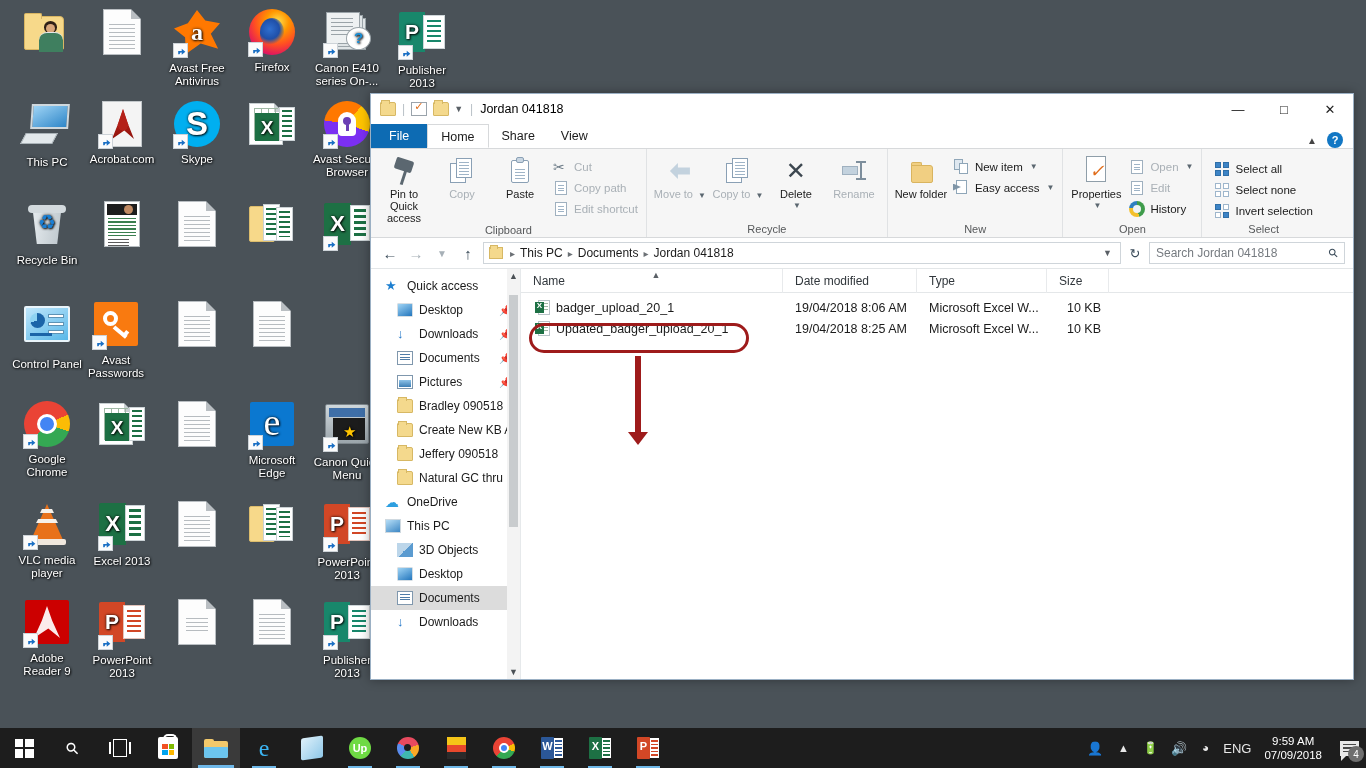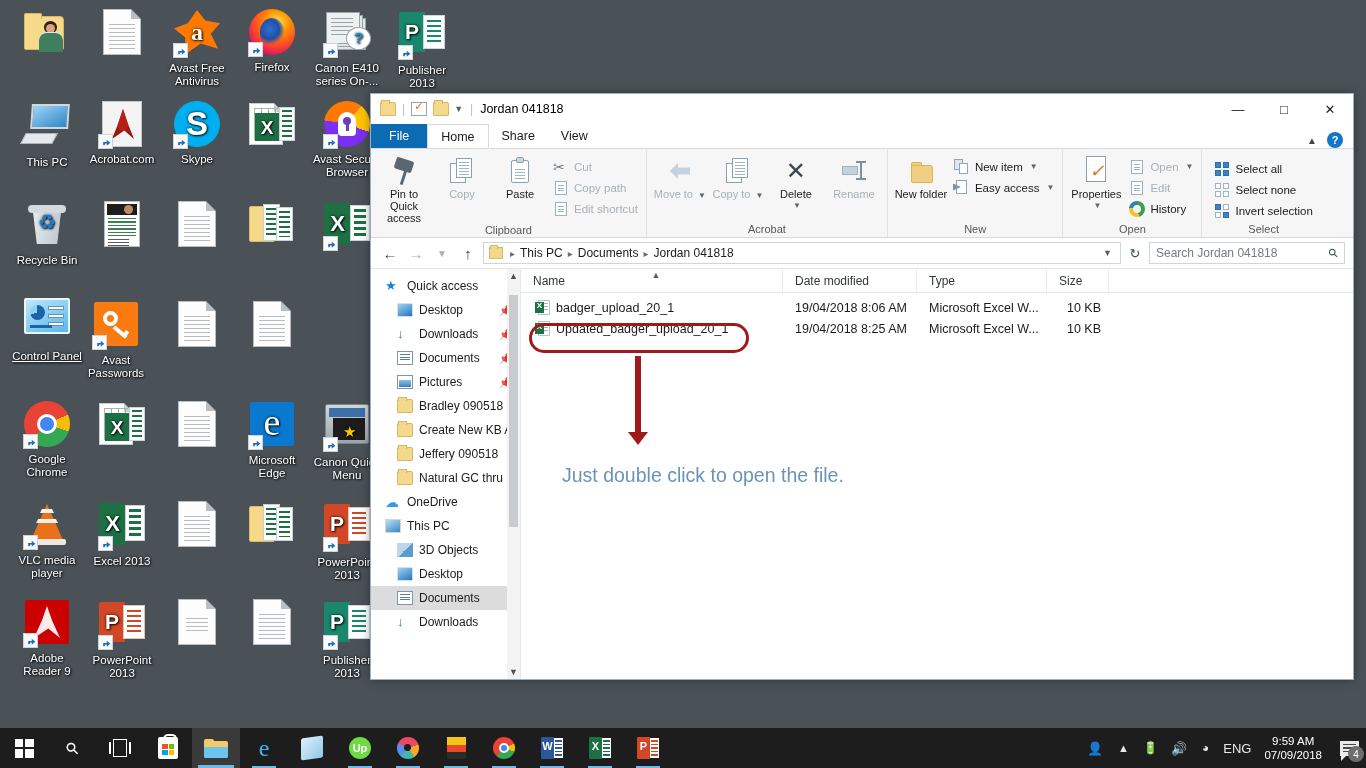--- a/index.html
+++ b/index.html
@@ -577,21 +577,21 @@
     <div class="dicon" style="left: 310px; top: 200px;">
       <div class="gfx">
         <div class="g-excelapp">
           <i class="x"></i>
           <i class="bars"></i>
         </div>
         <span class="shortcut-badge"></span>
       </div>
       <span class="lbl"></span>
     </div>
-    <div class="dicon" style="left: 10px; top: 292px; text-decoration: underline;">
+    <div class="dicon" style="left: 10px; top: 300px;">
       <div class="gfx">
         <div class="g-cpanel">
           <i class="pie"></i>
           <i class="r r1"></i>
           <i class="r r2"></i>
           <i class="r r3"></i>
           <i class="sl"></i>
         </div>
       </div>
       <span class="lbl">Control Panel</span>
@@ -870,21 +870,21 @@
         <div class="bigbtn dim">
           <div class="bi">
               <span class="ic-rename">
                 <i class="bar"></i>
                 <i class="ibeam"></i>
               </span>
             </div>
           <span>Rename</span>
         </div>
       </div>
-      <div class="gtitle">Acrobat</div>
+      <div class="gtitle">Recycle</div>
     </div>
 
     <div class="rgroup">
       <div class="rrow">
         <div class="bigbtn">
           <div class="bi">
               <span class="ic-newfolder"></span>
             </div>
           <span>New folder</span>
         </div>
@@ -1115,21 +1115,20 @@
           </div>
         </div>
     </div>
   </div>
 
 </div>
 
 <div class="ann-box"></div>
 <div class="ann-arrow"></div>
 <div class="ann-text">
-  <div>Just double click to open the file.</div>
 </div>
 
 <div id="taskbar">
   <div id="taskbtns" style="display:flex;align-items:center;height:40px;">
       <div class="tbtn">
         <span class="start-grid">
           <i></i>
           <i></i>
           <i></i>
           <i></i>

